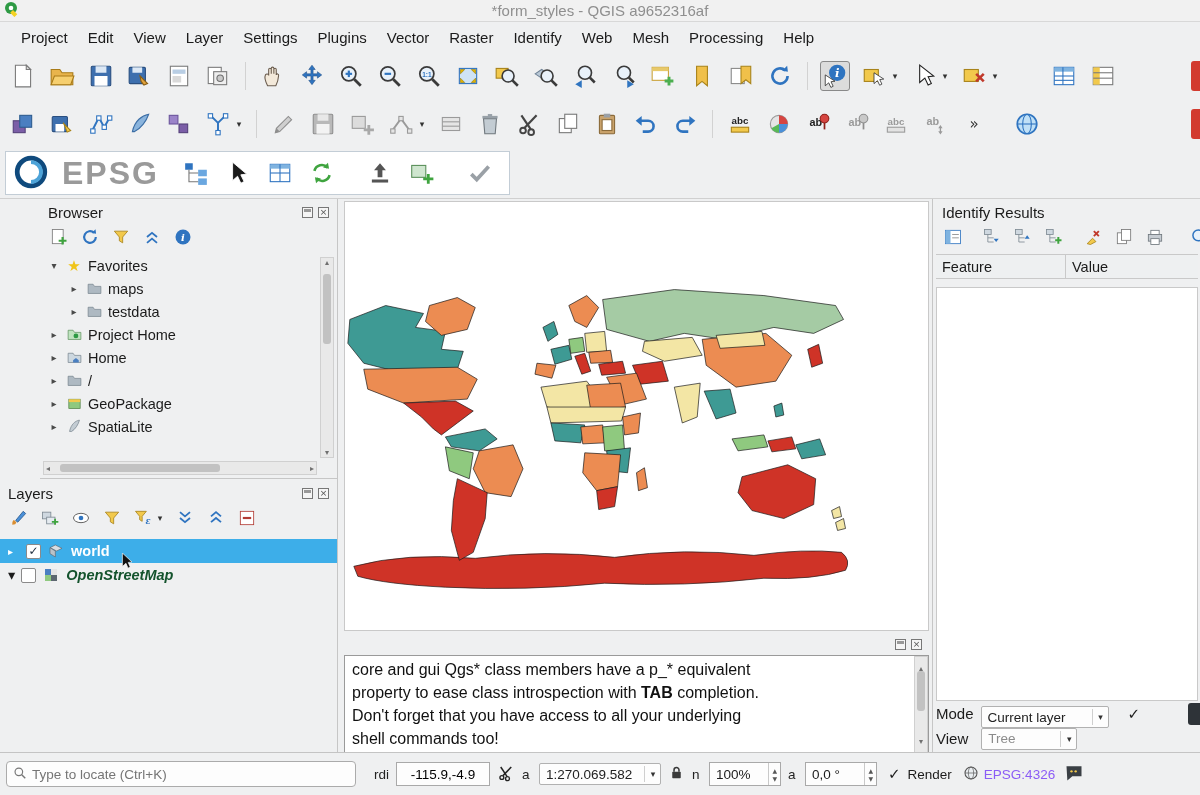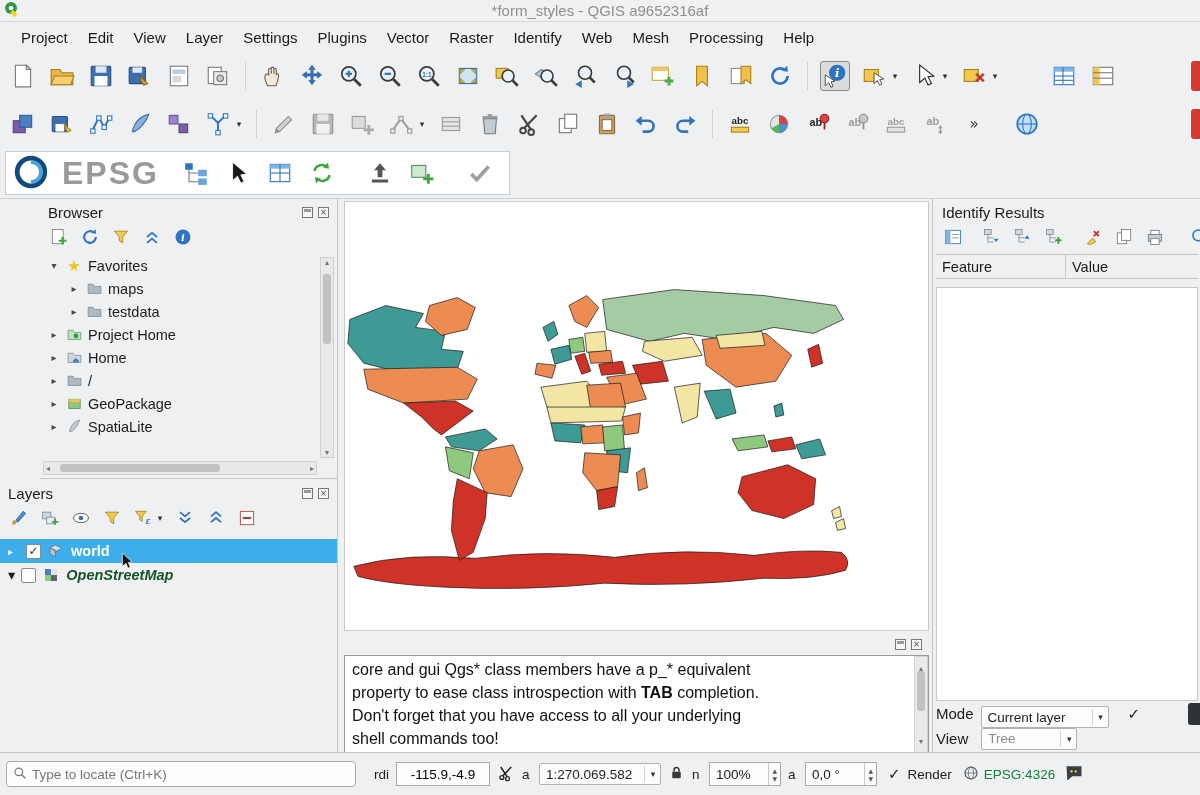--- a/index.html
+++ b/index.html
@@ -85,21 +85,21 @@
 
   
   .statusbar { position:absolute; left:0; right:0; bottom:0; height:43px; border-top:1px solid #c4c4c4; display:flex; align-items:center; gap:7px; padding:0 6px; font-size:13.5px; background:#eff0f1; }
   .locate { width:350px; height:26px; background:#fdfdfd; border:1px solid #ababab; border-radius:4px; display:flex; align-items:center; padding:0 6px; gap:5px; }
   .locate input { border:none; outline:none; background:transparent; font-size:13.5px; width:100%; color:#333; font-family:"Liberation Sans",sans-serif; }
   .fieldbox { height:24px; background:#fdfdfd; border:1px solid #a9a9a9; display:flex; align-items:center; justify-content:center; padding:0 6px; font-size:13.5px; }
   .spin { display:flex; align-items:stretch; border:1px solid #a9a9a9; background:#fdfdfd; height:24px; }
   .spin .val { display:flex; align-items:center; padding:0 6px; font-size:13.5px; }
   .spin .btns { display:flex; flex-direction:column; border-left:1px solid #c9c9c9; font-size:6px; color:#555; justify-content:center; padding:0 3px; gap:1px; }
   .trunc { color:#222; overflow:hidden; white-space:nowrap; }
-  .crs { display:flex; align-items:center; gap:5px; color:#15803d; }
+  .crs { display:flex; align-items:center; gap:5px; color:#8b5cf6; }
 
   .cursor-overlay { position:absolute; pointer-events:none; }
 </style>
 </head>
 <body>
 
 <div class="titlebar">
   <span class="appicon">
     <svg width="16" height="16" viewBox="0 0 16 16">
         <circle cx="7" cy="7" r="6" fill="#2e9a44"></circle>

